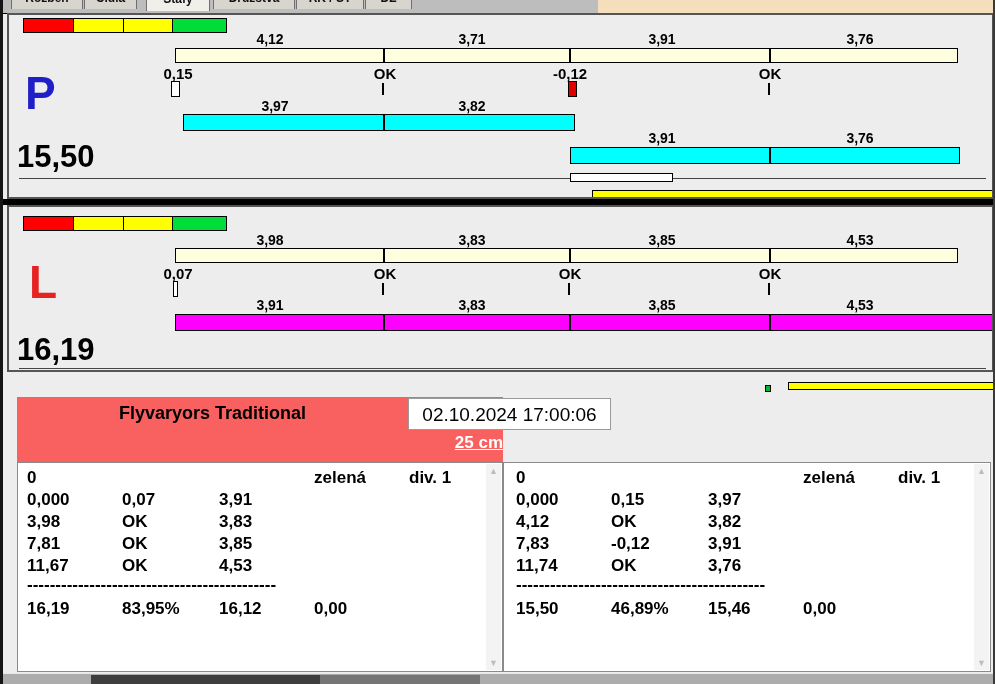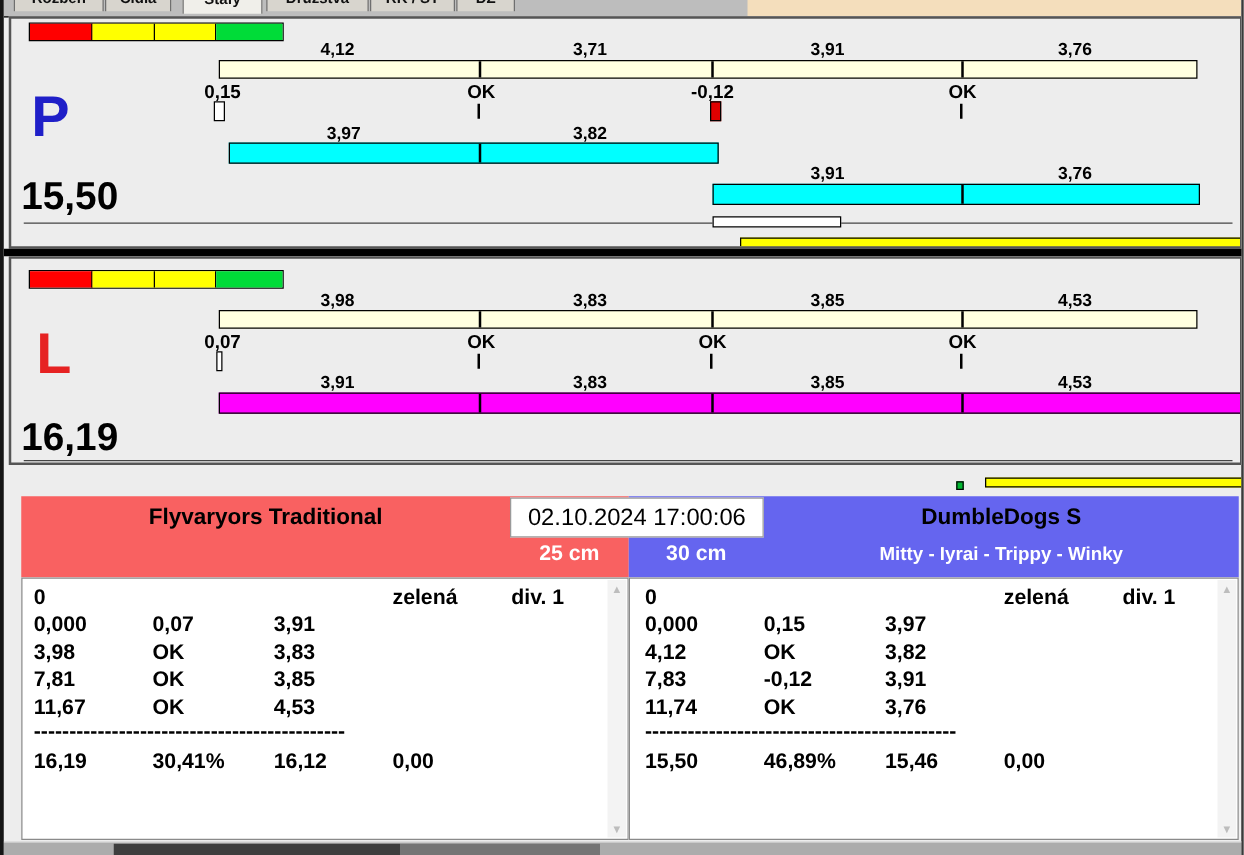--- a/index.html
+++ b/index.html
@@ -24,21 +24,21 @@
   .tick{position:absolute;width:2px;height:12px;background:#000;}
   .mbox{position:absolute;border:1px solid #000;background:#fff;box-sizing:border-box;}
   .bigletter{position:absolute;font-size:46px;font-weight:bold;line-height:46px;}
   .bigtotal{position:absolute;font-size:31px;font-weight:bold;color:#000;line-height:31px;}
   .hline{position:absolute;height:1px;background:#444;}
   .blackdiv{position:absolute;left:0;width:995px;height:6px;background:#000;}
   
   .thead{position:absolute;height:65px;}
   .tname{position:absolute;top:6px;font-size:18px;font-weight:bold;color:#000;text-align:center;white-space:nowrap;}
   .tdogs{position:absolute;top:38px;font-size:15px;font-weight:bold;color:#fff;text-align:center;white-space:nowrap;}
-  .theight{position:absolute;top:36px;font-size:17px;font-weight:bold;color:#fff;text-align:center;}
+  .theight{position:absolute;top:36px;font-size:17px;font-weight:bold;color:#fff;text-align:right;text-decoration:underline;}
   .datebox{position:absolute;background:#fff;border:1px solid #9a9a9a;font-size:19px;color:#000;
            text-align:center;line-height:31px;box-sizing:border-box;}
   .ttable{position:absolute;background:#fff;border:1px solid #8a8a8a;box-sizing:border-box;}
   .cell{position:absolute;font-size:17px;font-weight:bold;color:#000;white-space:nowrap;}
   .dashes{position:absolute;font-size:17px;font-weight:bold;color:#000;letter-spacing:0;white-space:nowrap;}
   .sb{position:absolute;top:1px;bottom:1px;right:1px;width:15px;background:#F3F3F3;}
   .sb .ar{position:absolute;left:0;width:100%;text-align:center;font-size:9px;color:#BDBDBD;line-height:14px;}
   .botbar{position:absolute;left:0;top:673px;width:995px;height:11px;background:#ACACAC;border-top:1px solid #e8e8e8;box-sizing:border-box;}
 </style>
 </head>
@@ -156,25 +156,20 @@
     <div class="bar" style="left:781px;top:10px;width:206px;height:8px;background:#FFFF00"></div>
   </div>
 
   <div class="abs" style="left:0;top:397px;width:995px;height:276px">
 
     <div class="thead" style="left:14px;width:486px;background:#F96161">
       <div class="tname" style="left:0;width:391px">Flyvaryors Traditional</div>
       <div class="theight" style="left:391px;width:95px">25 cm</div>
     </div>
 
-    <div class="thead" style="left:500px;width:488px;background:#6565EF">
-      <div class="tname" style="left:108px;width:380px">DumbleDogs S</div>
-      <div class="tdogs" style="left:108px;width:380px">Mitty - Iyrai - Trippy - Winky</div>
-      <div class="theight" style="left:0;width:108px">30 cm</div>
-    </div>
 
     <div class="datebox" style="left:405px;top:1px;width:203px;height:32px">02.10.2024 17:00:06</div>
 
     <div class="ttable" style="left:14px;top:65px;width:486px;height:210px">
       <div class="cell" style="left:9px;top:5px">0</div>
       <div class="cell" style="left:296px;top:5px">zelená</div>
       <div class="cell" style="left:391px;top:5px">div. 1</div>
 
       <div class="cell" style="left:9px;top:27px">0,000</div>
       <div class="cell" style="left:104px;top:27px">0,07</div>
@@ -188,21 +183,21 @@
       <div class="cell" style="left:104px;top:71px">OK</div>
       <div class="cell" style="left:201px;top:71px">3,85</div>
 
       <div class="cell" style="left:9px;top:93px">11,67</div>
       <div class="cell" style="left:104px;top:93px">OK</div>
       <div class="cell" style="left:201px;top:93px">4,53</div>
 
       <div class="dashes" style="left:9px;top:112px">--------------------------------------------</div>
 
       <div class="cell" style="left:9px;top:136px">16,19</div>
-      <div class="cell" style="left:104px;top:136px">30,41%</div>
+      <div class="cell" style="left:104px;top:136px">83,95%</div>
       <div class="cell" style="left:201px;top:136px">16,12</div>
       <div class="cell" style="left:296px;top:136px">0,00</div>
 
       <div class="sb">
         <span class="ar" style="top:0">▲</span>
         <span class="ar" style="bottom:0">▼</span>
       </div>
     </div>
 
     <div class="ttable" style="left:500px;top:65px;width:488px;height:210px">

